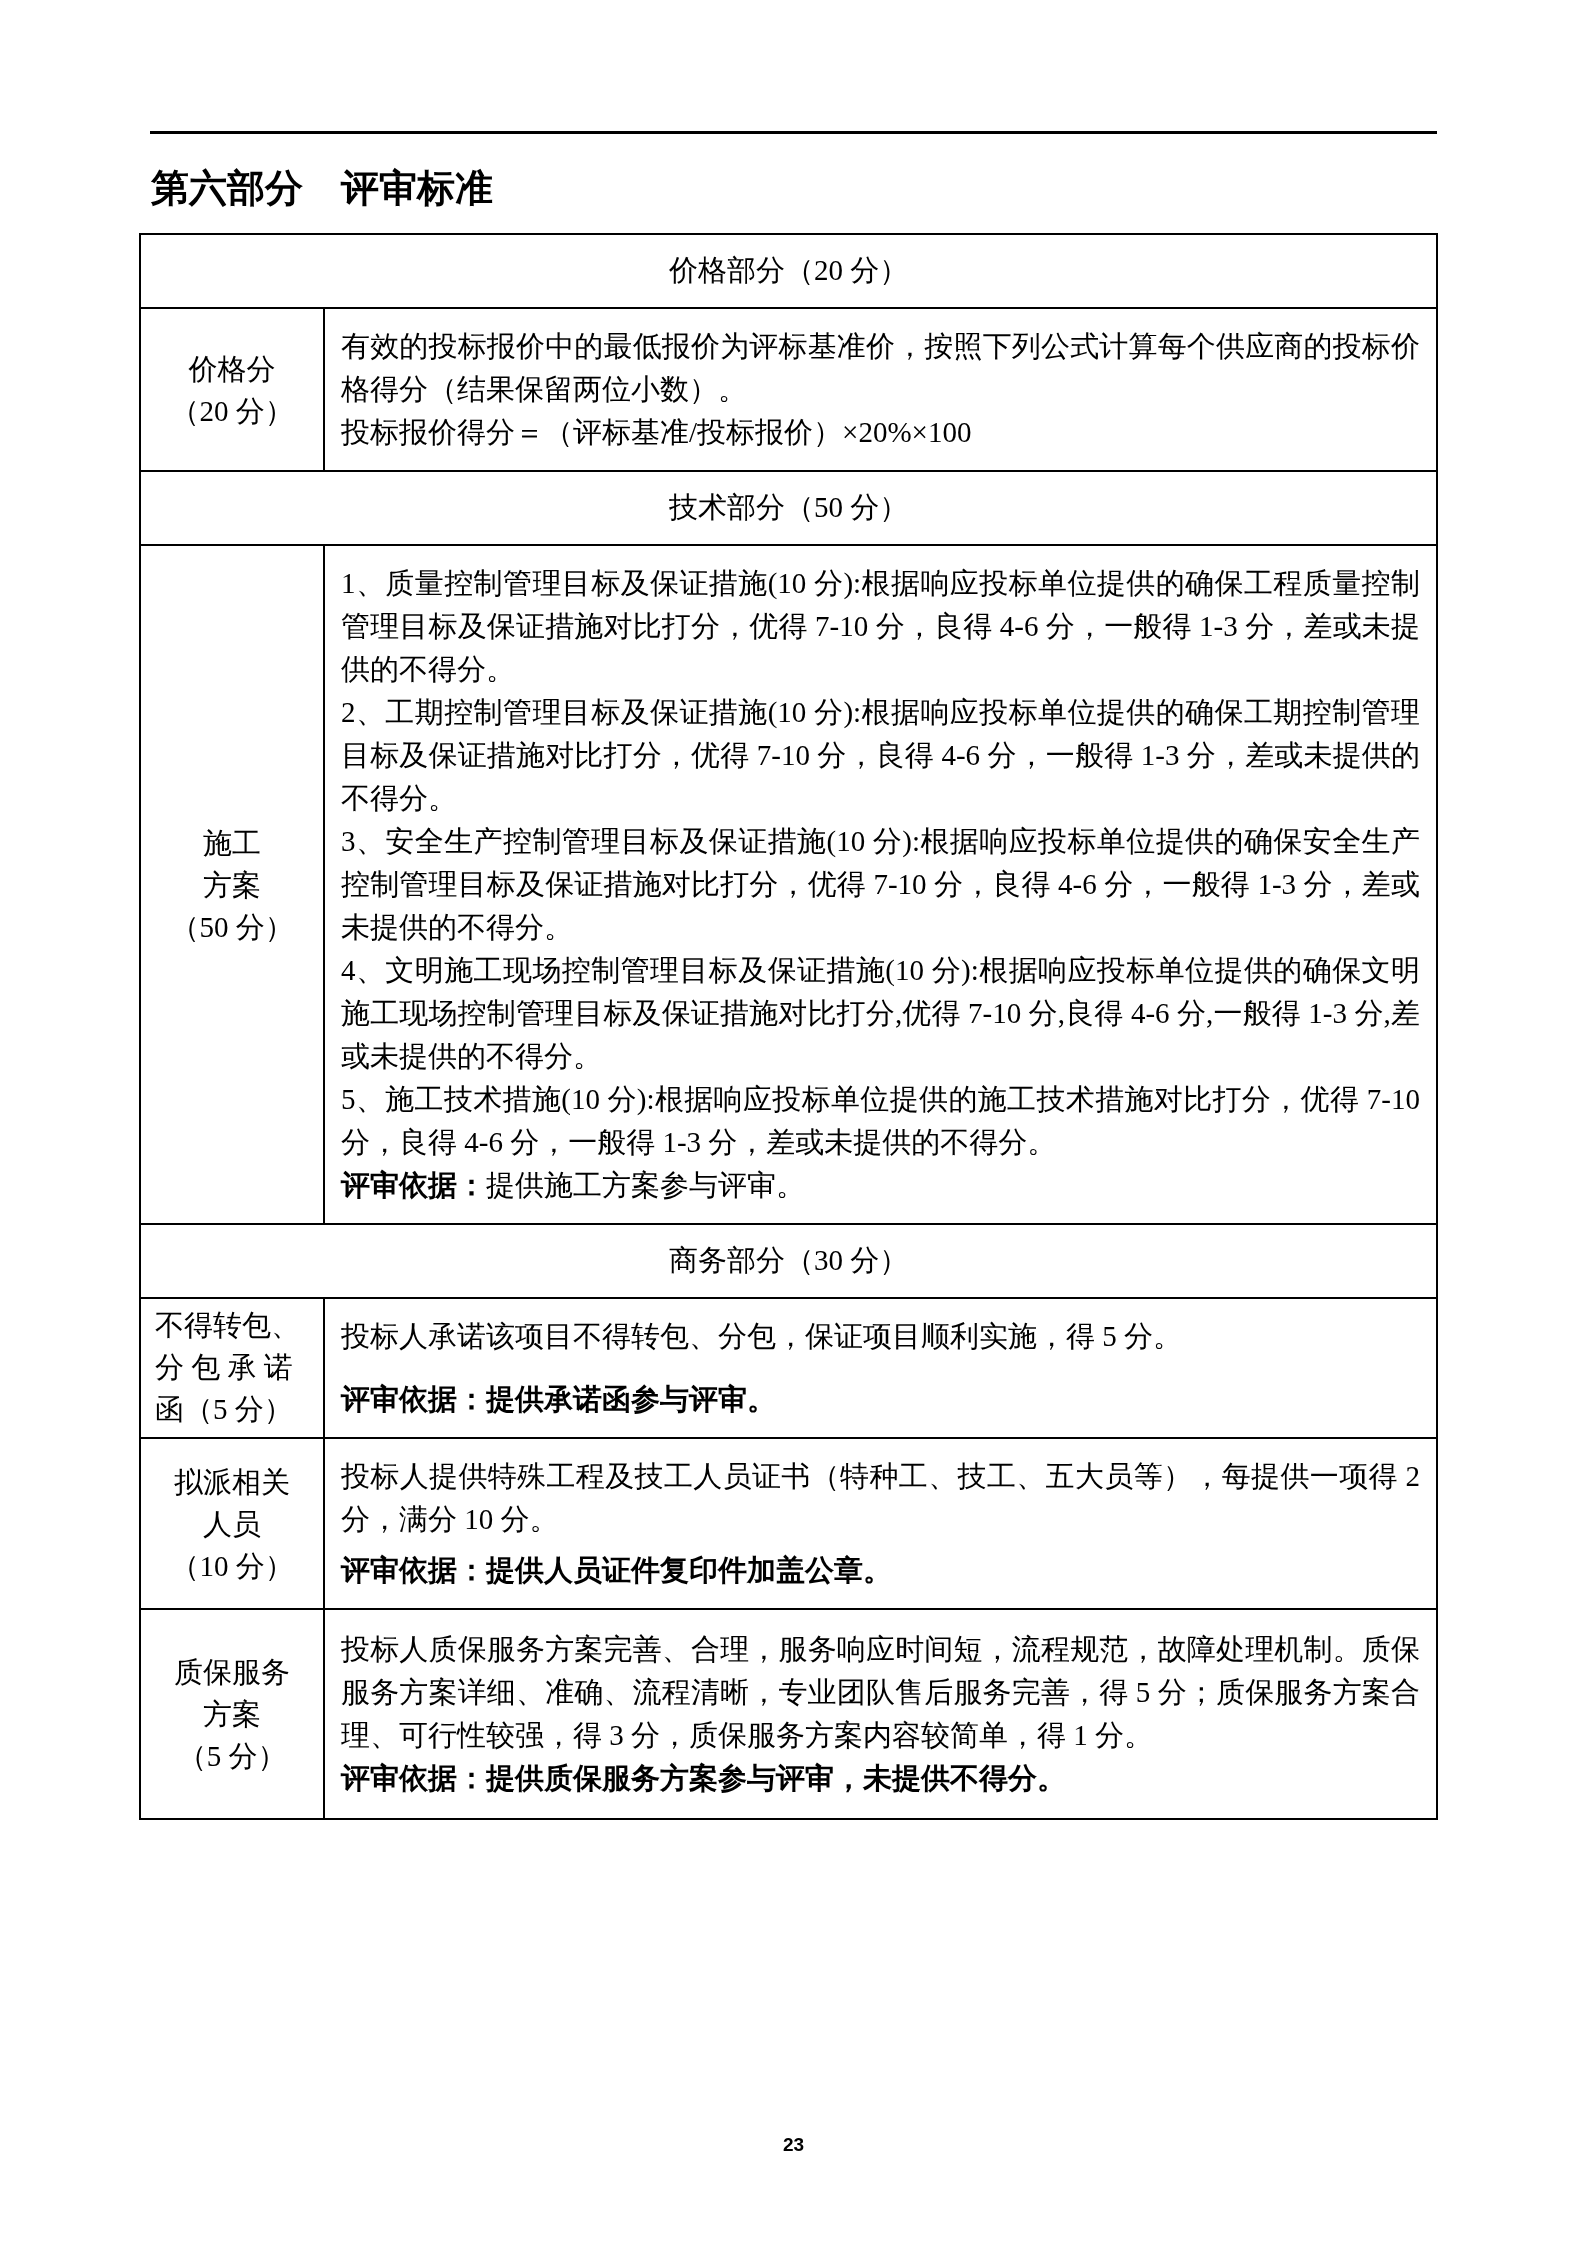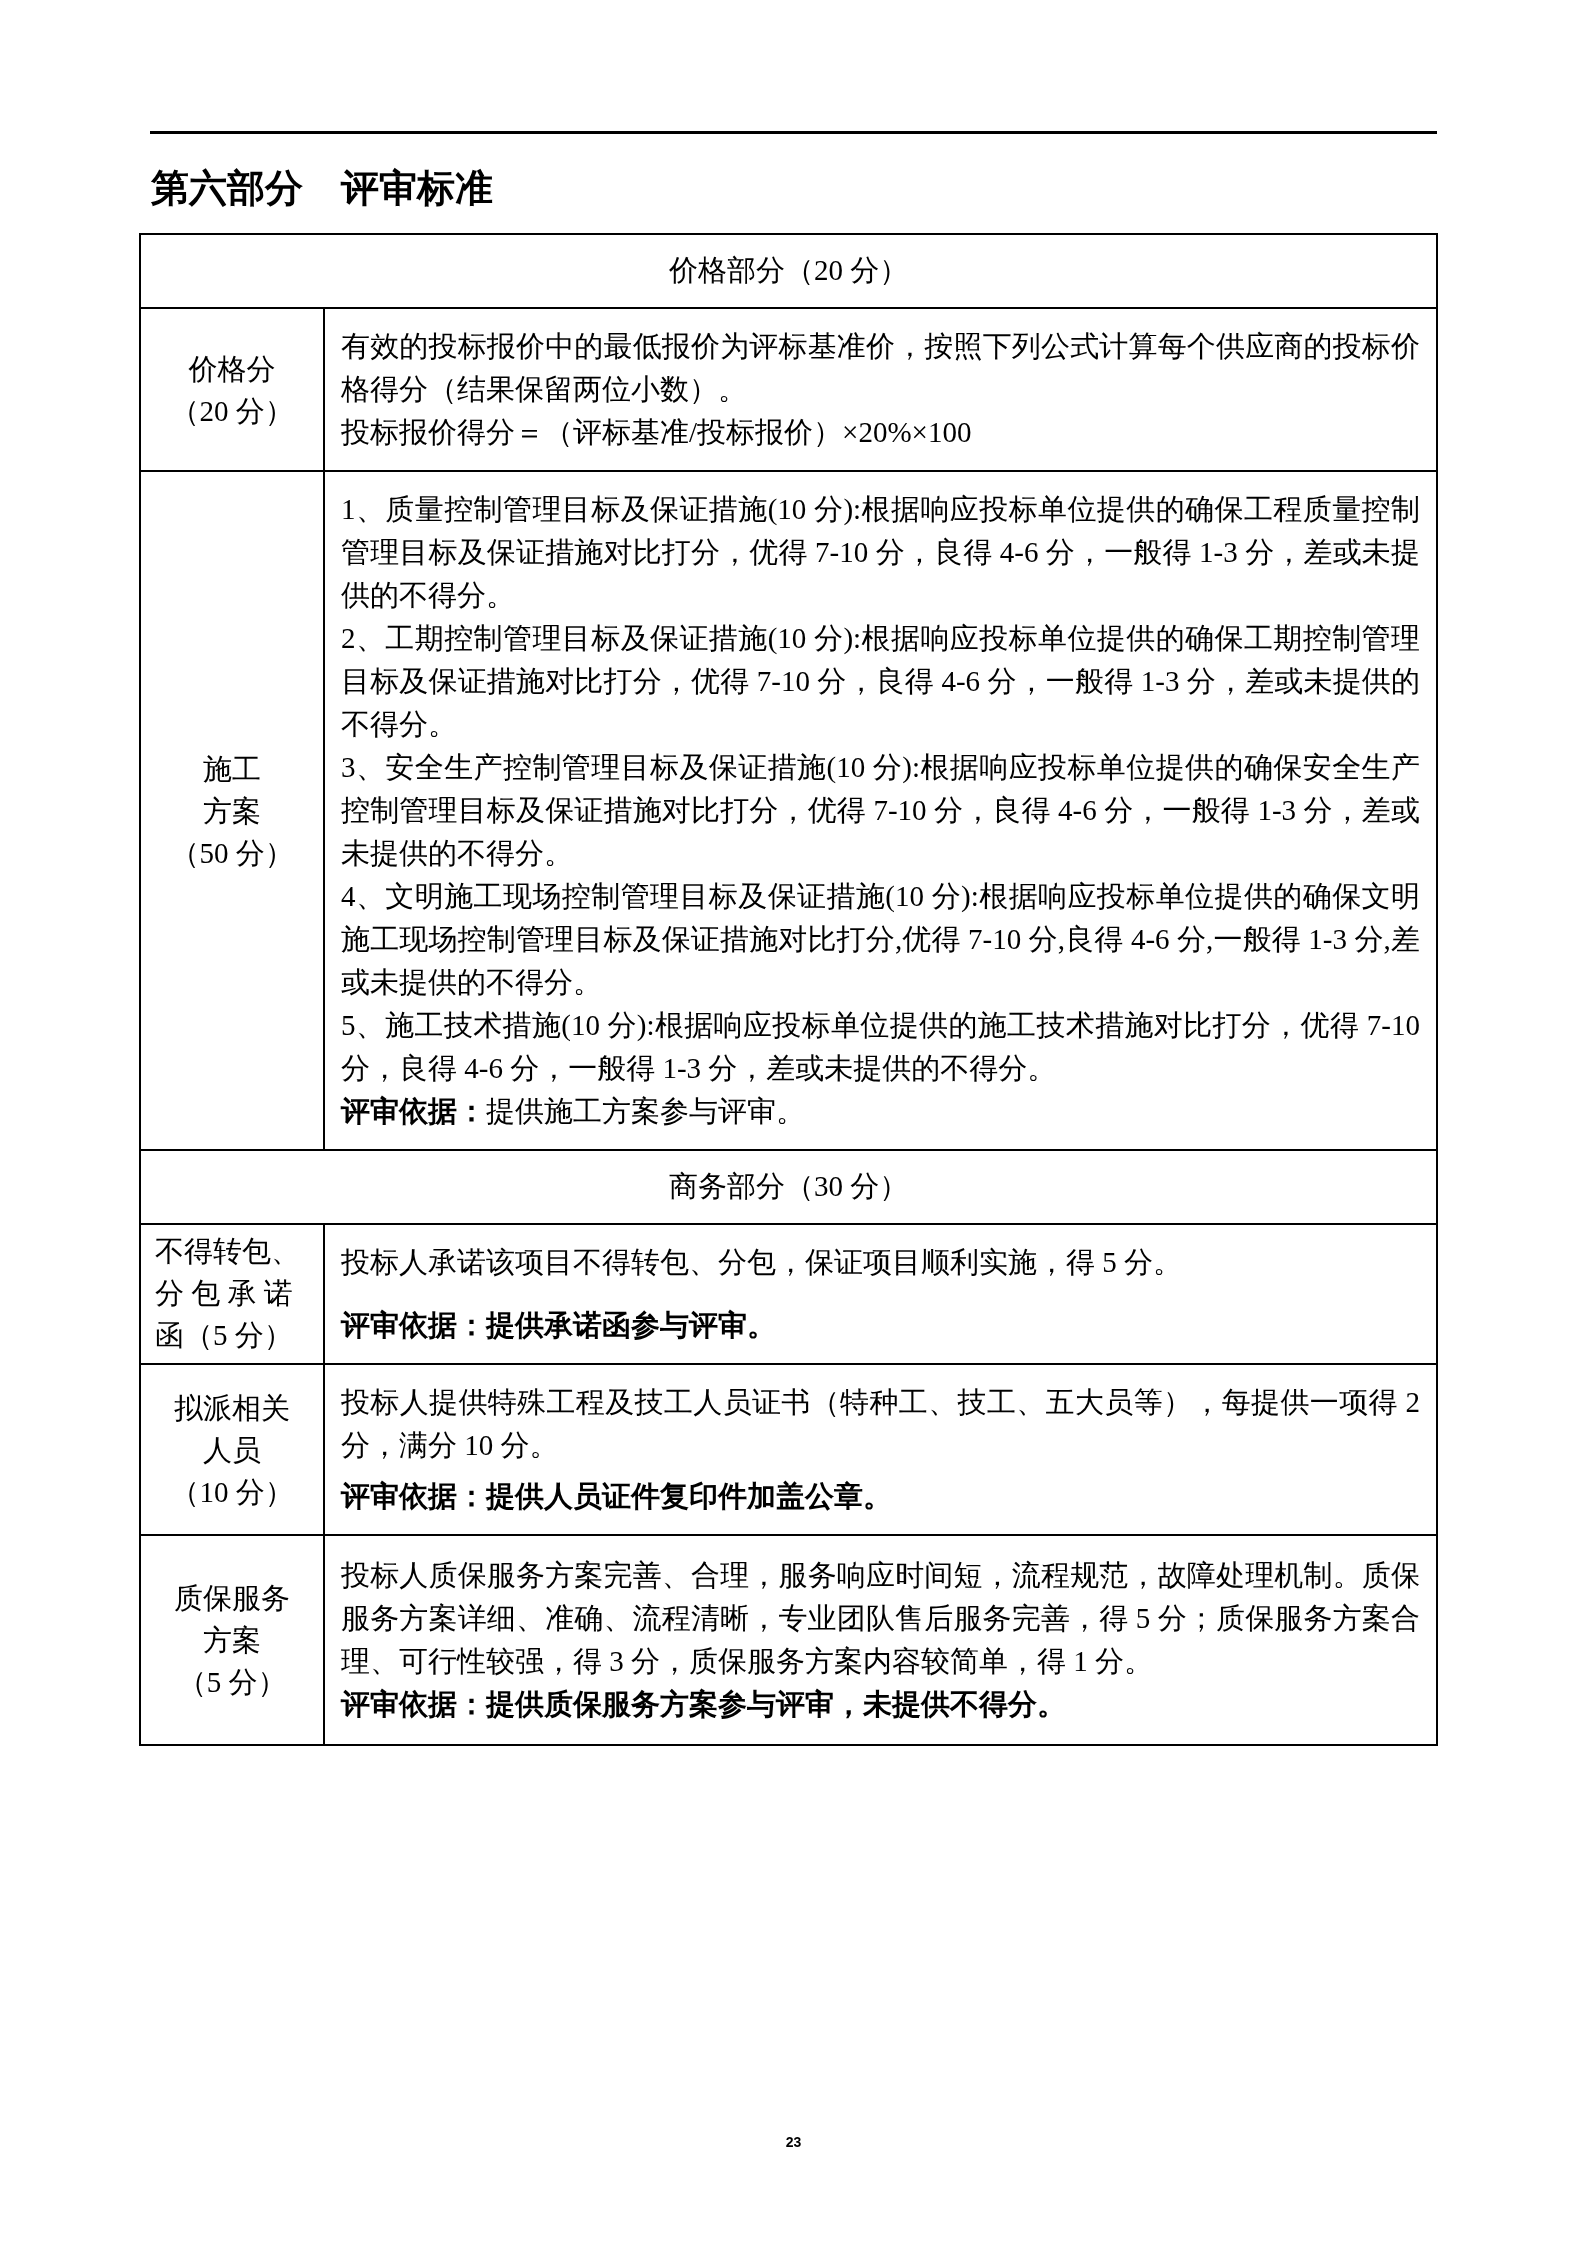--- a/index.html
+++ b/index.html
@@ -66,21 +66,21 @@
   .bold{font-weight:700;}
   .gap-lg{margin-top:20px !important;}
   .gap-md{margin-top:14px !important;}
   .gap-sm{margin-top:8px !important;}
   .page-num{
     position:absolute;
     top:2134px; left:0;
     width:100%;
     text-align:center;
     font-family:"Liberation Sans", sans-serif;
-    font-size:14px;
+    font-size:19px;
     font-weight:700;
   }
 </style>
 </head>
 <body>
 
 <div class="page">
 
   <div class="header-rule"></div>
 
@@ -101,20 +101,23 @@
       <td class="label-cell">
         <p>价格分</p>
         <p>（20 分）</p>
       </td>
       <td class="body-cell">
         <p>有效的投标报价中的最低报价为评标基准价，按照下列公式计算每个供应商的投标价格得分（结果保留两位小数）。</p>
         <p>投标报价得分＝（评标基准/投标报价）×20%×100</p>
       </td>
     </tr>
 
+    <tr style="height:43px">
+      <td colspan="2" class="section-cell">技术部分（50 分）</td>
+    </tr>
 
     <tr style="height:663px">
       <td class="label-cell">
         <p>施工</p>
         <p>方案</p>
         <p>（50 分）</p>
       </td>
       <td class="body-cell">
         <p>1、质量控制管理目标及保证措施(10 分):根据响应投标单位提供的确保工程质量控制管理目标及保证措施对比打分，优得 7-10 分，良得 4-6 分，一般得 1-3 分，差或未提供的不得分。</p>
         <p>2、工期控制管理目标及保证措施(10 分):根据响应投标单位提供的确保工期控制管理目标及保证措施对比打分，优得 7-10 分，良得 4-6 分，一般得 1-3 分，差或未提供的不得分。</p>

